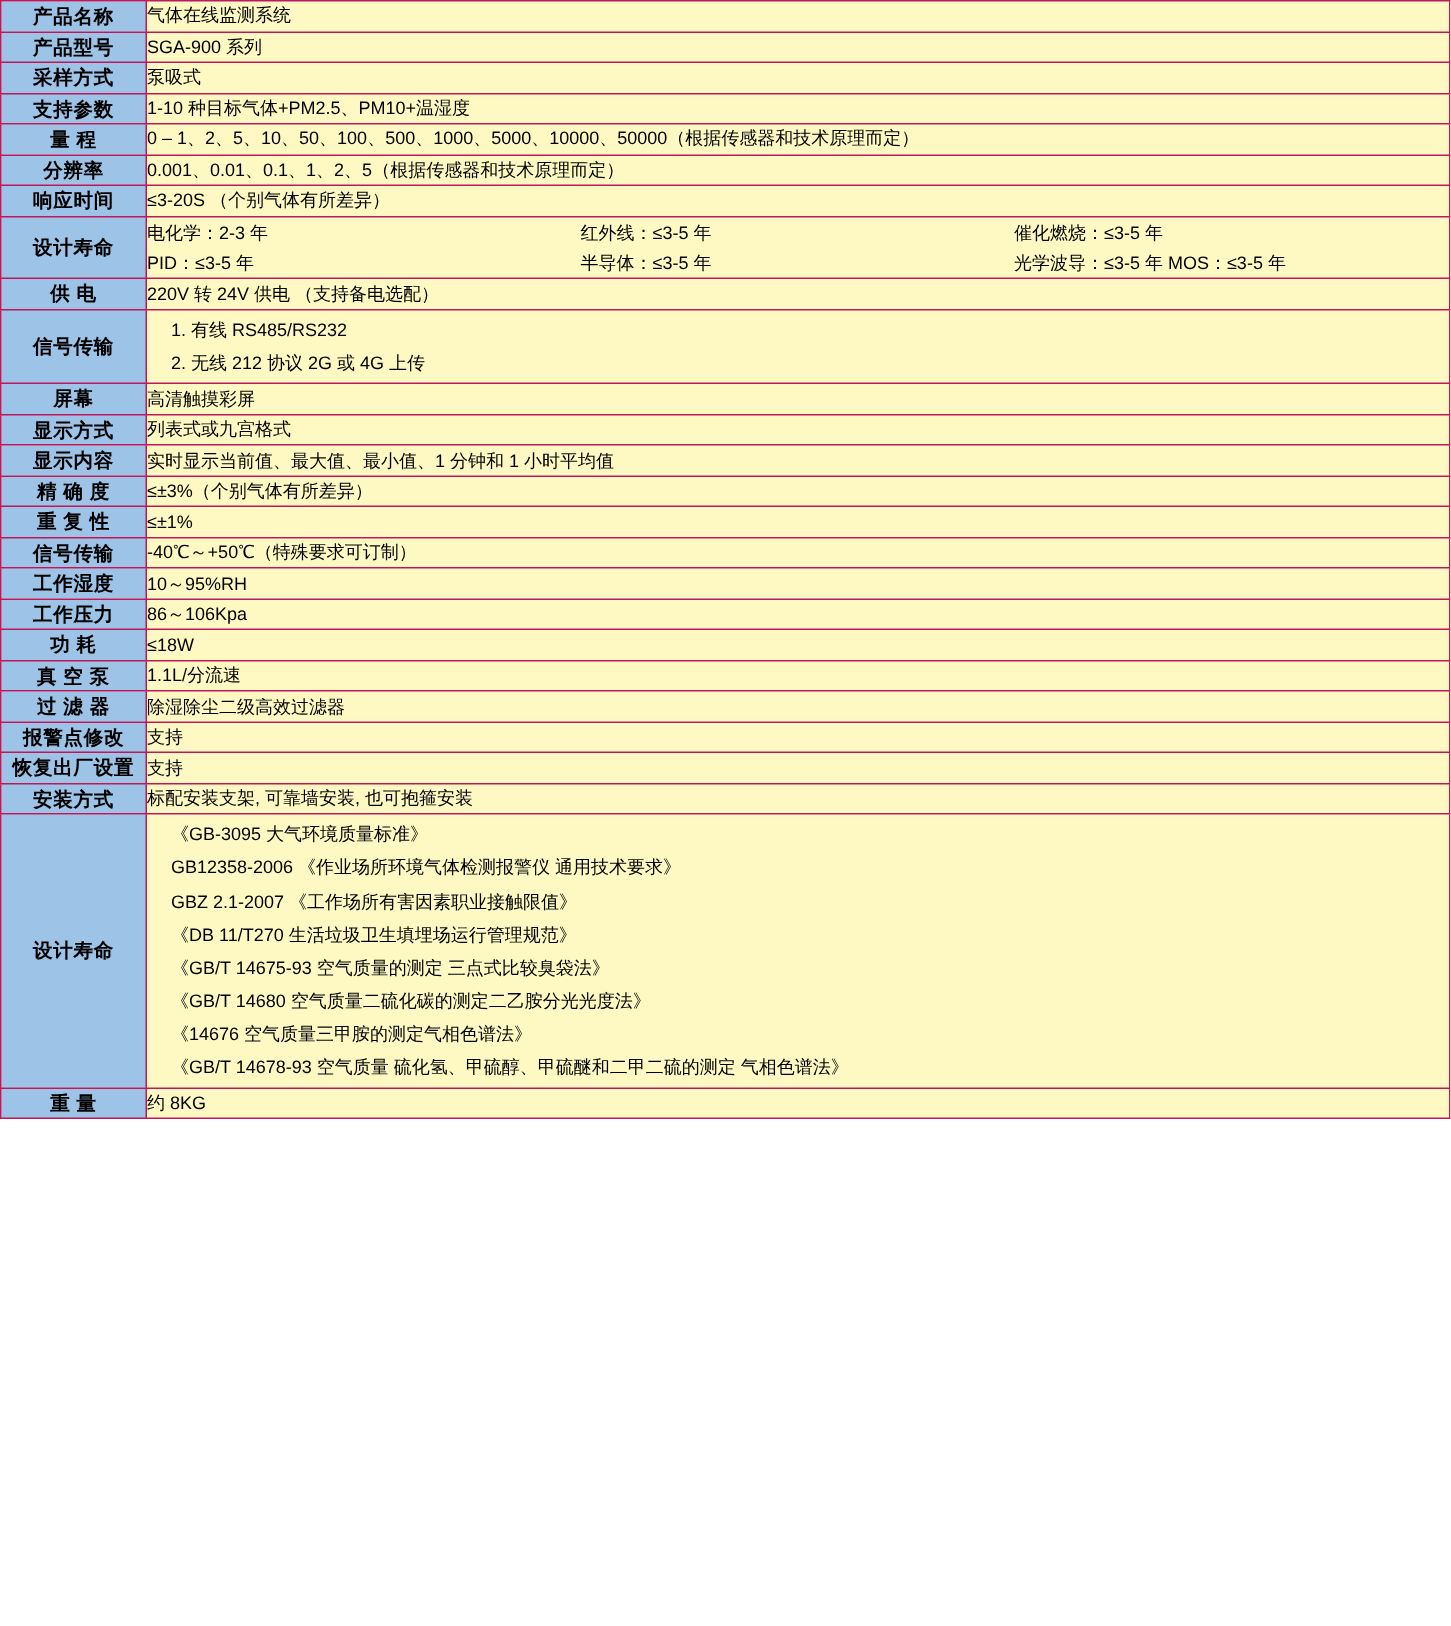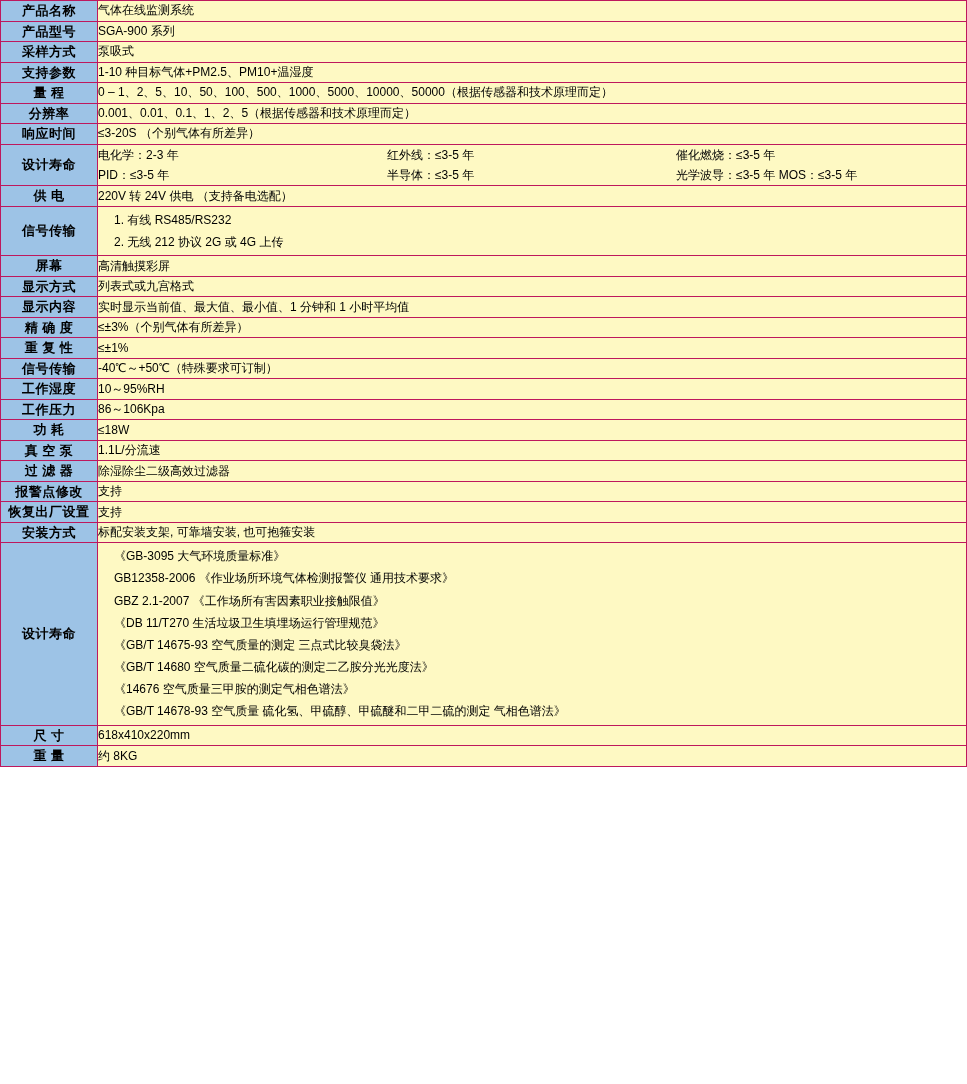--- a/index.html
+++ b/index.html
@@ -190,21 +190,17 @@
             <div class="vline">GBZ 2.1-2007 《工作场所有害因素职业接触限值》</div>
             <div class="vline">《DB 11/T270  生活垃圾卫生填埋场运行管理规范》</div>
             <div class="vline">《GB/T 14675-93  空气质量的测定 三点式比较臭袋法》</div>
             <div class="vline">《GB/T 14680 空气质量二硫化碳的测定二乙胺分光光度法》</div>
             <div class="vline">《14676 空气质量三甲胺的测定气相色谱法》</div>
             <div class="vline">《GB/T 14678-93  空气质量 硫化氢、甲硫醇、甲硫醚和二甲二硫的测定 气相色谱法》</div>
           </div>
         </td>
       </tr>
       <tr>
-        <td class="label">尺  寸</td>
-        <td class="value">618x410x220mm</td>
-      </tr>
-      <tr>
         <td class="label">重  量</td>
         <td class="value">约 8KG</td>
       </tr>
     </tbody>
 </table>
 
 </body></html>

